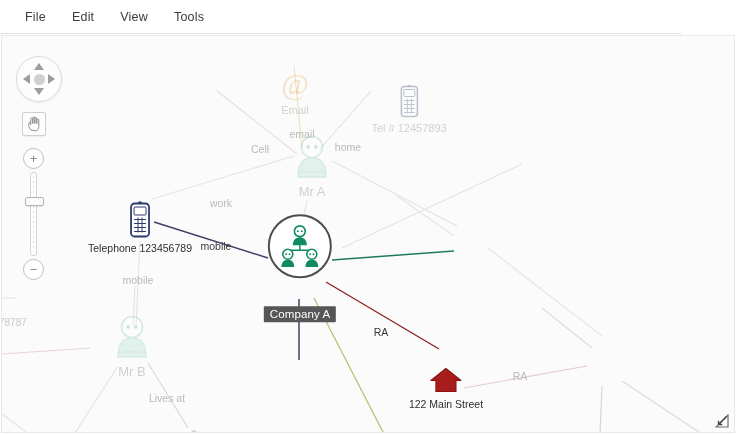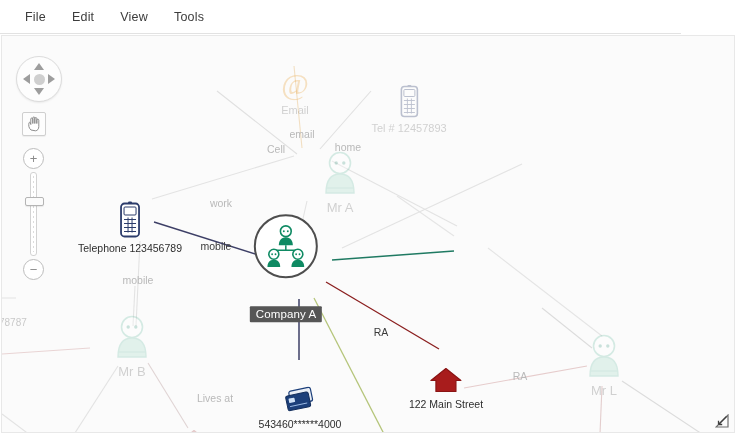--- a/index.html
+++ b/index.html
@@ -186,30 +186,30 @@
       <line x1="146" y1="327" x2="186" y2="392" stroke="#e0d4d4" stroke-width="1.1"></line>
       <line x1="116" y1="330" x2="62" y2="414" stroke="#e3e3e3" stroke-width="1.1"></line>
       <line x1="0" y1="378" x2="56" y2="420" stroke="#e3e3e3" stroke-width="1.1"></line>
 
       <line x1="0" y1="262" x2="14" y2="262" stroke="#e5e5e5" stroke-width="1.1"></line>
       <line x1="0" y1="318" x2="88" y2="312" stroke="#e9d4d4" stroke-width="1.1"></line>
     </svg>
 
     <div class="clip-text" style="left:-3px; top:281px;">78787</div>
 
-    <div class="edge-label faint" style="left:258px; top:113px;margin-left:16px;">Cell</div>
+    <div class="edge-label faint" style="left:258px; top:113px;">Cell</div>
     <div class="edge-label faint" style="left:300px; top:98px;">email</div>
     <div class="edge-label faint" style="left:346px; top:111px;">home</div>
     <div class="edge-label faint" style="left:219px; top:167px;">work</div>
     <div class="edge-label" style="left:214px; top:210px;">mobile</div>
     <div class="edge-label faint" style="left:136px; top:244px;">mobile</div>
     <div class="edge-label" style="left:379px; top:296px;">RA</div>
     <div class="edge-label faint" style="left:518px; top:340px;">RA</div>
     <div class="edge-label faint" style="left:668px; top:401px;">OA</div>
-    <div class="edge-label faint" style="left:165px; top:362px;margin-left:48px;">Lives at</div>
+    <div class="edge-label faint" style="left:165px; top:362px;">Lives at</div>
 
 
     <div class="node faded" style="left:293px; top:56px;">
       <span class="glyph">
         <svg width="32" height="32" viewBox="0 0 32 32">
           <text x="16" y="25" font-family="Liberation Serif, serif" font-size="30" fill="#e8a33d" text-anchor="middle">@</text>
         </svg>
       </span>
       <span class="nlabel">Email</span>
     </div>
@@ -226,53 +226,53 @@
               <line x1="6.5" y1="28" x2="17.5" y2="28"></line>
             <line x1="10" y1="14" x2="10" y2="29"></line>
               <line x1="14" y1="14" x2="14" y2="29"></line>
           </g>
           <rect x="10" y="0.5" width="4" height="2" rx="1" fill="#2c3c6b"></rect>
         </svg>
       </span>
       <span class="nlabel">Tel # 12457893</span>
     </div>
 
-    <div class="node faded" style="left:310px; top:147px;margin-left:28px;">
+    <div class="node faded" style="left:310px; top:131px;">
       <span class="glyph">
         <svg width="38" height="46" viewBox="0 0 38 46">
           <circle cx="19" cy="12" r="10.5" fill="#ffffff" stroke="#7cc4ae" stroke-width="1.6"></circle>
           <circle cx="15.2" cy="12" r="1.7" fill="#5aa893"></circle>
           <circle cx="22.8" cy="12" r="1.7" fill="#5aa893"></circle>
           <path d="M19 23 C9 23 5 31 5 42 L33 42 C33 31 29 23 19 23 Z" fill="#a8dbc9" stroke="#7cc4ae" stroke-width="1.4"></path>
           <line x1="6" y1="37" x2="32" y2="37" stroke="#7cc4ae" stroke-width="1.2"></line>
         </svg>
       </span>
       <span class="nlabel" style="font-size:13px;">Mr A</span>
     </div>
 
-    <div class="node" style="left:128px; top:191px;justify-content:center;">
+    <div class="node" style="left:138px; top:191px;justify-content:center;">
       <span class="glyph">
         <svg width="26" height="38" viewBox="0 0 26 38">
           <rect x="4" y="3" width="18" height="33" rx="3.5" fill="#ffffff" stroke="#2c3c6b" stroke-width="1.8"></rect>
           <rect x="7" y="6.5" width="12" height="8" rx="1" fill="#ffffff" stroke="#2c3c6b" stroke-width="1"></rect>
           <g stroke="#2c3c6b" stroke-width="1">
             <line x1="7" y1="19" x2="19" y2="19"></line>
               <line x1="7" y1="23" x2="19" y2="23"></line>
             <line x1="7" y1="27" x2="19" y2="27"></line>
               <line x1="7" y1="31" x2="19" y2="31"></line>
             <line x1="11" y1="17" x2="11" y2="32"></line>
               <line x1="15" y1="17" x2="15" y2="32"></line>
           </g>
           <rect x="11" y="1" width="4" height="2.4" rx="1.2" fill="#2c3c6b"></rect>
         </svg>
       </span>
       <span class="nlabel">Telephone 123456789</span>
     </div>
 
-    <div class="node" id="node-company-a" style="left:284px; top:232px;gap:24px;">
+    <div class="node" id="node-company-a" style="left:298px; top:232px;gap:24px;">
       <span class="sel-ring">
         <span class="glyph">
           <svg width="46" height="46" viewBox="0 0 46 46">
 
             <circle cx="23" cy="8" r="5.4" fill="#ffffff" stroke="#0f8a63" stroke-width="1.6"></circle>
             <circle cx="21" cy="8" r=".95" fill="#0f8a63"></circle>
               <circle cx="25" cy="8" r=".95" fill="#0f8a63"></circle>
             <path d="M23 14 c-5 0 -7 4 -7 8 l14 0 c0 -4 -2 -8 -7 -8 Z" fill="#0f8a63"></path>
 
             <path d="M23 22 v5 M11 27 h24 M11 27 v4 M35 27 v4" stroke="#0f8a63" stroke-width="1.5" fill="none"></path>
@@ -299,48 +299,21 @@
           <circle cx="19" cy="12" r="10.5" fill="#ffffff" stroke="#7cc4ae" stroke-width="1.6"></circle>
           <circle cx="15.2" cy="12" r="1.7" fill="#5aa893"></circle>
           <circle cx="22.8" cy="12" r="1.7" fill="#5aa893"></circle>
           <path d="M19 23 C9 23 5 31 5 42 L33 42 C33 31 29 23 19 23 Z" fill="#a8dbc9" stroke="#7cc4ae" stroke-width="1.4"></path>
           <line x1="6" y1="37" x2="32" y2="37" stroke="#7cc4ae" stroke-width="1.2"></line>
         </svg>
       </span>
       <span class="nlabel" style="font-size:13px;text-align:right;">Mr B</span>
     </div>
 
-    <div class="node faded" style="left:602px; top:330px;">
-      <span class="glyph">
-        <svg width="38" height="46" viewBox="0 0 38 46">
-          <circle cx="19" cy="12" r="10.5" fill="#ffffff" stroke="#7cc4ae" stroke-width="1.6"></circle>
-          <circle cx="15.2" cy="12" r="1.7" fill="#5aa893"></circle>
-          <circle cx="22.8" cy="12" r="1.7" fill="#5aa893"></circle>
-          <path d="M19 23 C9 23 5 31 5 42 L33 42 C33 31 29 23 19 23 Z" fill="#a8dbc9" stroke="#7cc4ae" stroke-width="1.4"></path>
-          <line x1="6" y1="37" x2="32" y2="37" stroke="#7cc4ae" stroke-width="1.2"></line>
-        </svg>
-      </span>
-      <span class="nlabel" style="font-size:13px;">Mr L</span>
-    </div>
-
-    <div class="node" style="left:298px; top:372px;">
-      <span class="glyph">
-        <svg width="34" height="28" viewBox="0 0 34 28">
-          <g transform="rotate(-12 17 14)">
-            <rect x="8" y="3" width="22" height="14" rx="2" fill="#e8edf5" stroke="#1c3f7a" stroke-width="1.2"></rect>
-            <rect x="4" y="7" width="23" height="15" rx="2" fill="#1c3f7a" stroke="#132e5c" stroke-width="1"></rect>
-            <rect x="6.5" y="10" width="6" height="4.5" rx=".7" fill="#cfe0f5"></rect>
-            <g stroke="#9fbde6" stroke-width=".9">
-              <line x1="6.5" y1="18" x2="24" y2="18"></line>
-            </g>
-          </g>
-        </svg>
-      </span>
-      <span class="nlabel">543460******4000</span>
-    </div>
+
 
     <div class="node" style="left:444px; top:352px;">
       <span class="glyph">
         <svg width="32" height="28" viewBox="0 0 32 28">
           <path d="M16 2 L31 14 L26 14 L26 25 L6 25 L6 14 L1 14 Z" fill="#a81c1c" stroke="#8a1414" stroke-width="1.2" stroke-linejoin="round"></path>
         </svg>
       </span>
       <span class="nlabel">122 Main Street</span>
     </div>
 

